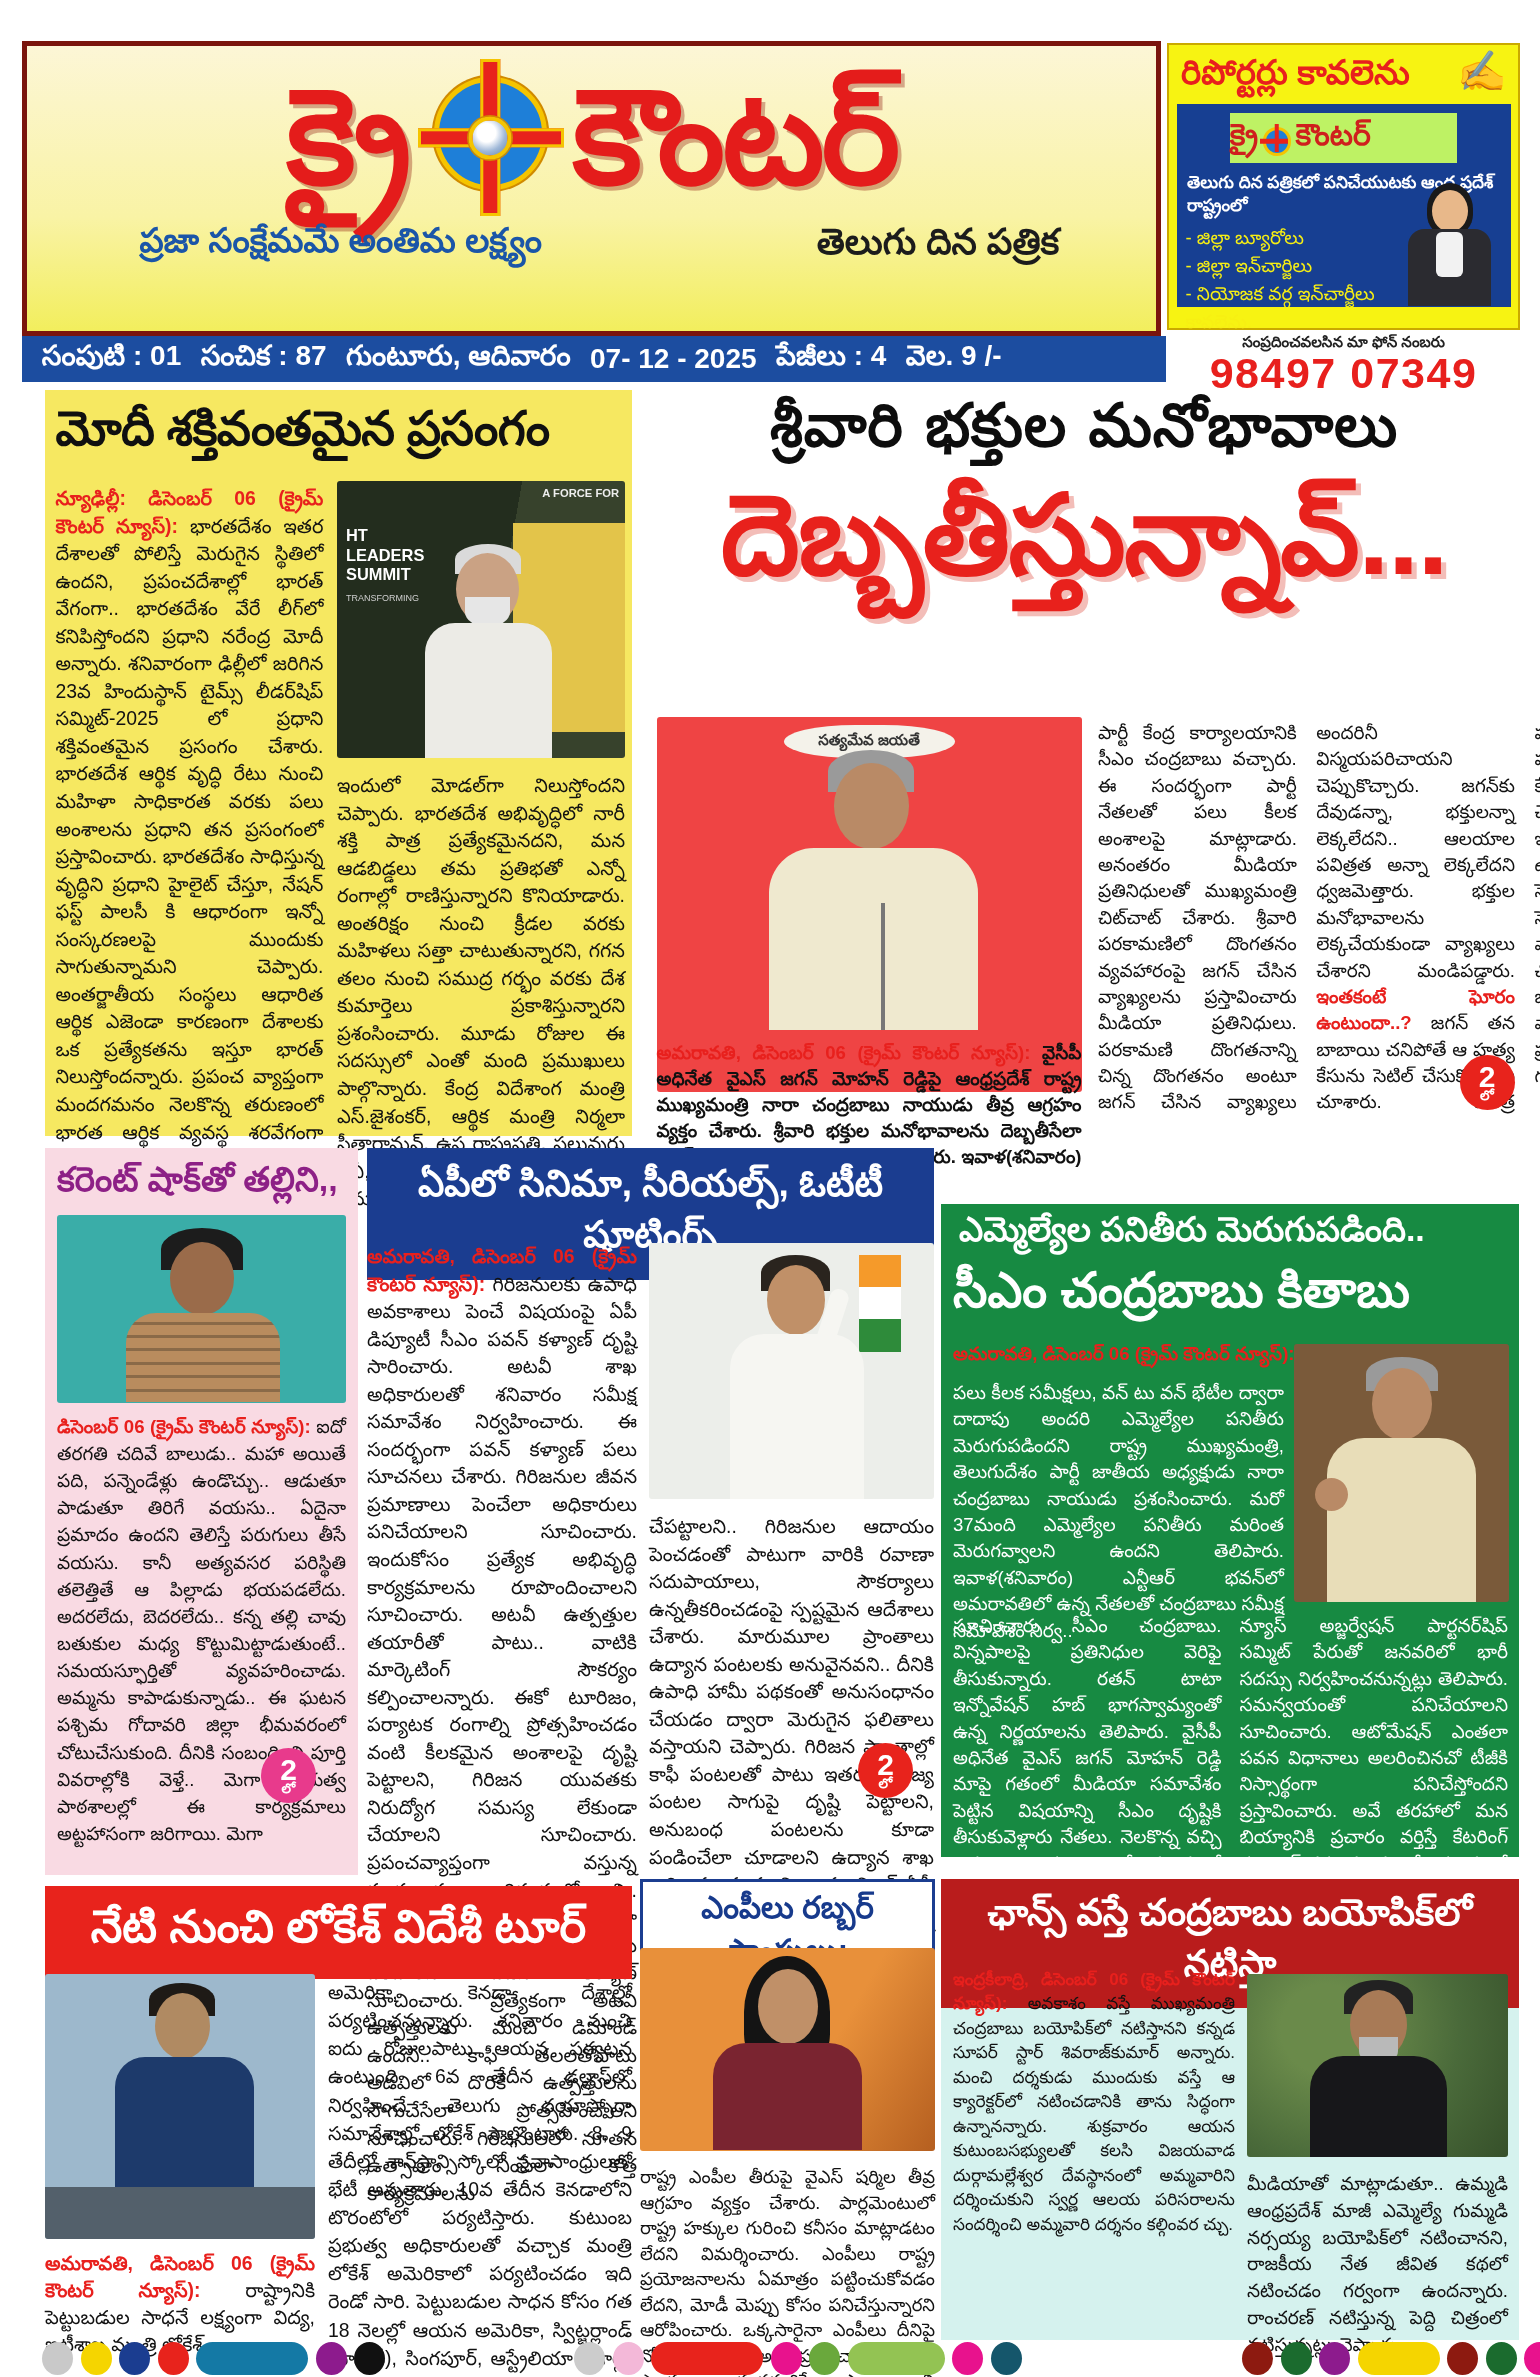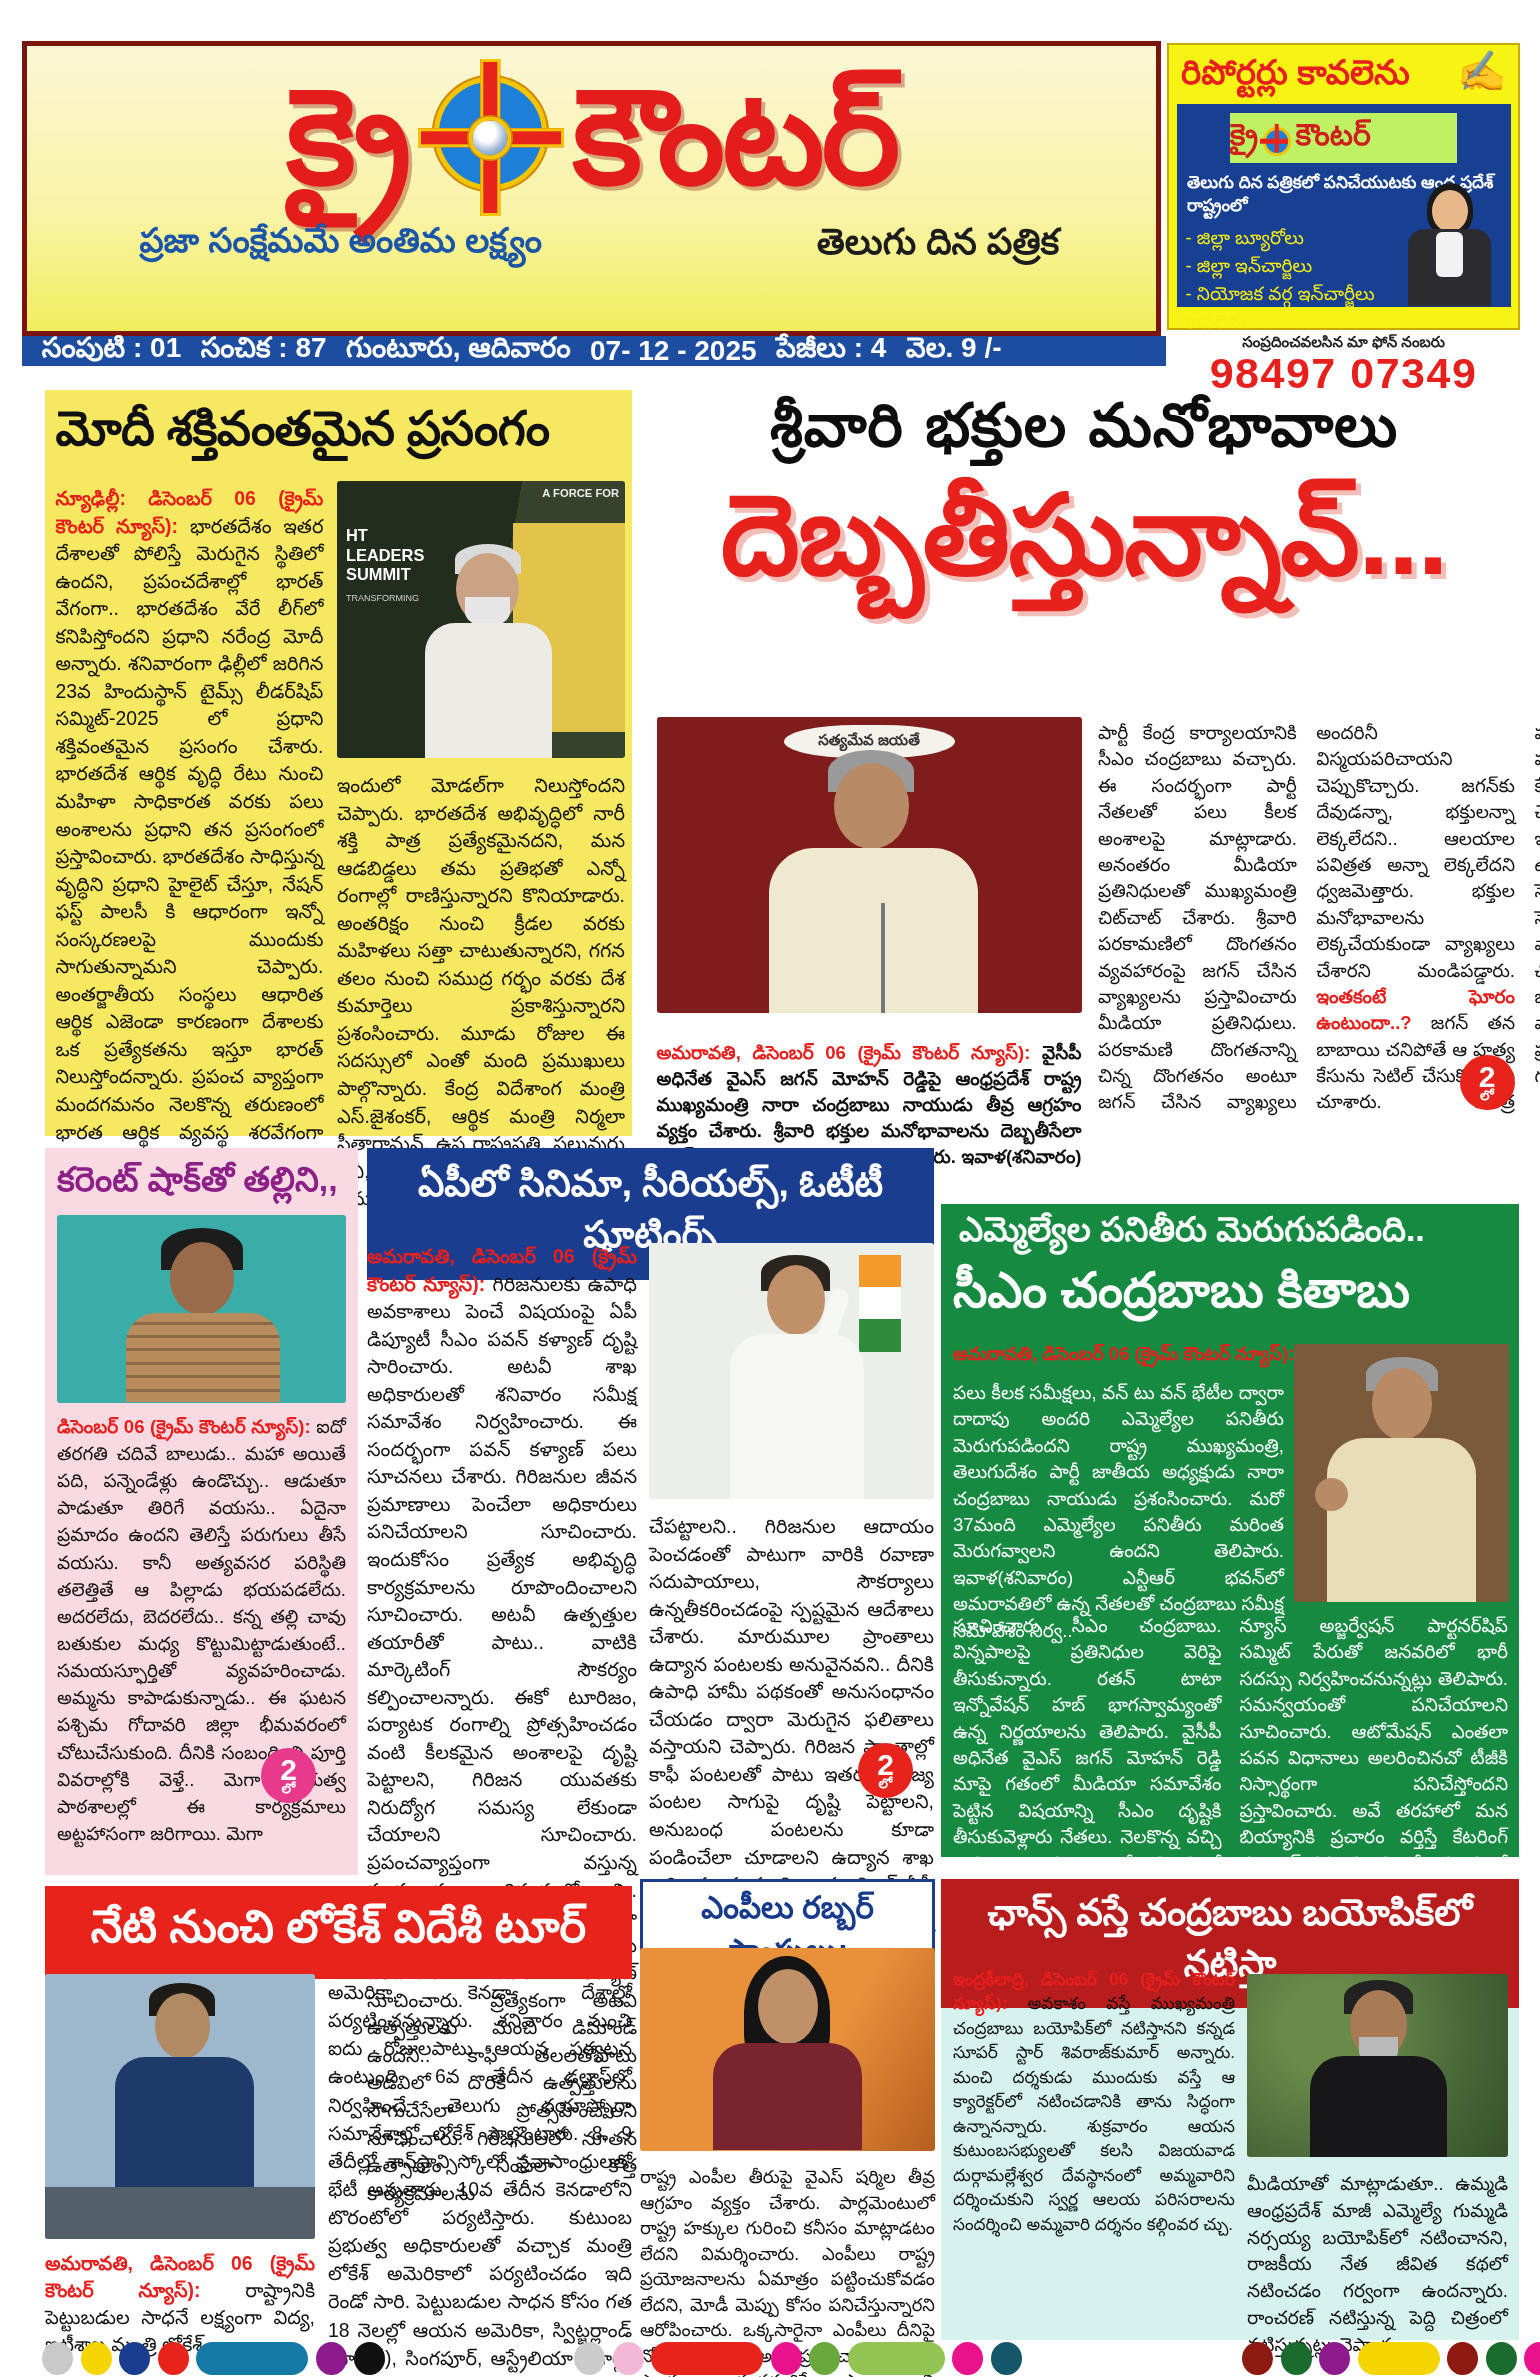--- a/index.html
+++ b/index.html
@@ -21,21 +21,21 @@
   .ch-hbar{position:absolute;top:50%;transform:translateY(-50%);left:-10.4px;width:146px;height:19.4px;
            background:#e8231c;border:3px solid #f5c400;box-sizing:border-box;}
   .ch-globe{position:absolute;top:50%;left:50%;transform:translate(-50%,-50%);width:43px;height:43px;
             border-radius:50%;background:radial-gradient(circle at 40% 35%,#ffffff 0 30%,#9fb8d8 60%,#5f7fa8 100%);
             border:4.5px solid #f5c400;box-shadow:0 0 0 1.5px #d08a00;box-sizing:border-box;}
   .tag-row{display:flex;justify-content:space-between;padding:4.5px 97px 0 112px;}
   .tagline{color:#1a55a8;font-size:34px;font-weight:800;}
   .daily{color:#1c1c1c;font-size:36px;font-weight:800;}
 
   
-  .dateband{left:22.4px;top:336px;width:1144px;height:30px;background:#1c4da0;color:#fff;
+  .dateband{left:22.4px;top:336px;width:1144px;height:46px;background:#1c4da0;color:#fff;
             display:flex;align-items:center;font-size:28px;font-weight:700;white-space:nowrap;}
   .dateband span{margin-left:19.4px;}
 
   
   .adbox{left:1167px;top:43px;width:353px;height:287px;background:#f7f312;border:2.2px solid #caa900;box-sizing:border-box;}
   .ad-title{color:#e8201d;font-size:34px;font-weight:800;padding:7.5px 4.5px 3px 12px;}
   .ad-pen{float:right;font-size:40px;color:#222;margin:-4.5px 6px 0 0;}
   .ad-blue{position:relative;margin:1.5px 7.5px;background:#173f92;padding:9px 9px 6px;height:203px;box-sizing:border-box;}
   .ad-logo-strip{background:#bef264;width:72%;margin:0 auto;text-align:left;padding:4.5px 0;}
   .ad-logo-txt{color:#cf1f1d;font-size:30px;font-weight:800;}
@@ -77,21 +77,21 @@
   .mp-head{position:absolute;left:119px;top:72px;width:63px;height:72px;border-radius:50%;background:#caa284;}
   .mp-hair{position:absolute;left:118px;top:63px;width:66px;height:30px;border-radius:50% 50% 0 0;background:#dadada;}
   .mp-beard{position:absolute;left:128px;top:116px;width:45px;height:30px;border-radius:0 0 50% 50%;background:#e6e6e6;}
   .mp-torso{position:absolute;left:88px;top:142px;width:127px;height:136px;border-radius:30px 30px 0 0;background:#ecebe6;}
 
   
   .main-art{left:649px;top:390px;width:870px;height:746px;}
   .kicker{text-align:center;font-family:"DejaVu Serif",serif;font-weight:800;font-size:60px;color:#0d0d0d;letter-spacing:0.7px;}
   .big-red{text-align:center;font-size:112px;line-height:1.05;font-weight:800;color:#e8211c;
            text-shadow:5.2px 5.2px 0 #f3bdb8;letter-spacing:-1.5px;margin-top:1.5px;}
-  .cbn-photo{position:absolute;left:7.5px;top:327px;width:425px;height:296px;background:#7f1d1d;border-radius:3px;overflow:hidden;}
+  .cbn-photo{position:absolute;left:7.5px;top:327px;width:425px;height:375px;background:#ef4444;border-radius:3px;overflow:hidden;}
   .cp-plate{position:absolute;left:127px;top:7.5px;width:171px;height:33px;background:#f4f2ea;border-radius:50%/60%;
             display:flex;align-items:center;justify-content:center;color:#333;font-size:15px;font-weight:700;}
   .cp-hair{position:absolute;left:171px;top:33px;width:86px;height:42px;border-radius:50% 50% 0 0;background:#9a9a9a;}
   .cp-head{position:absolute;left:177px;top:46px;width:75px;height:86px;border-radius:50%;background:#b98a66;}
   .cp-torso{position:absolute;left:112px;top:131px;width:209px;height:182px;border-radius:45px 45px 0 0;background:#efe9cf;}
   .cp-mic{position:absolute;left:224px;top:186px;width:4.5px;height:127px;background:#777;}
   .main-caption{position:absolute;left:7.5px;top:650px;width:425px;font-size:18.6px;line-height:1.4;text-align:justify;font-weight:600;}
   .main-cols{position:absolute;left:449px;top:330px;width:417px;height:417px;column-count:2;column-gap:19.4px;
              font-size:18.6px;line-height:1.42;text-align:justify;}
   .main-badge{right:4.5px;top:665px;}

